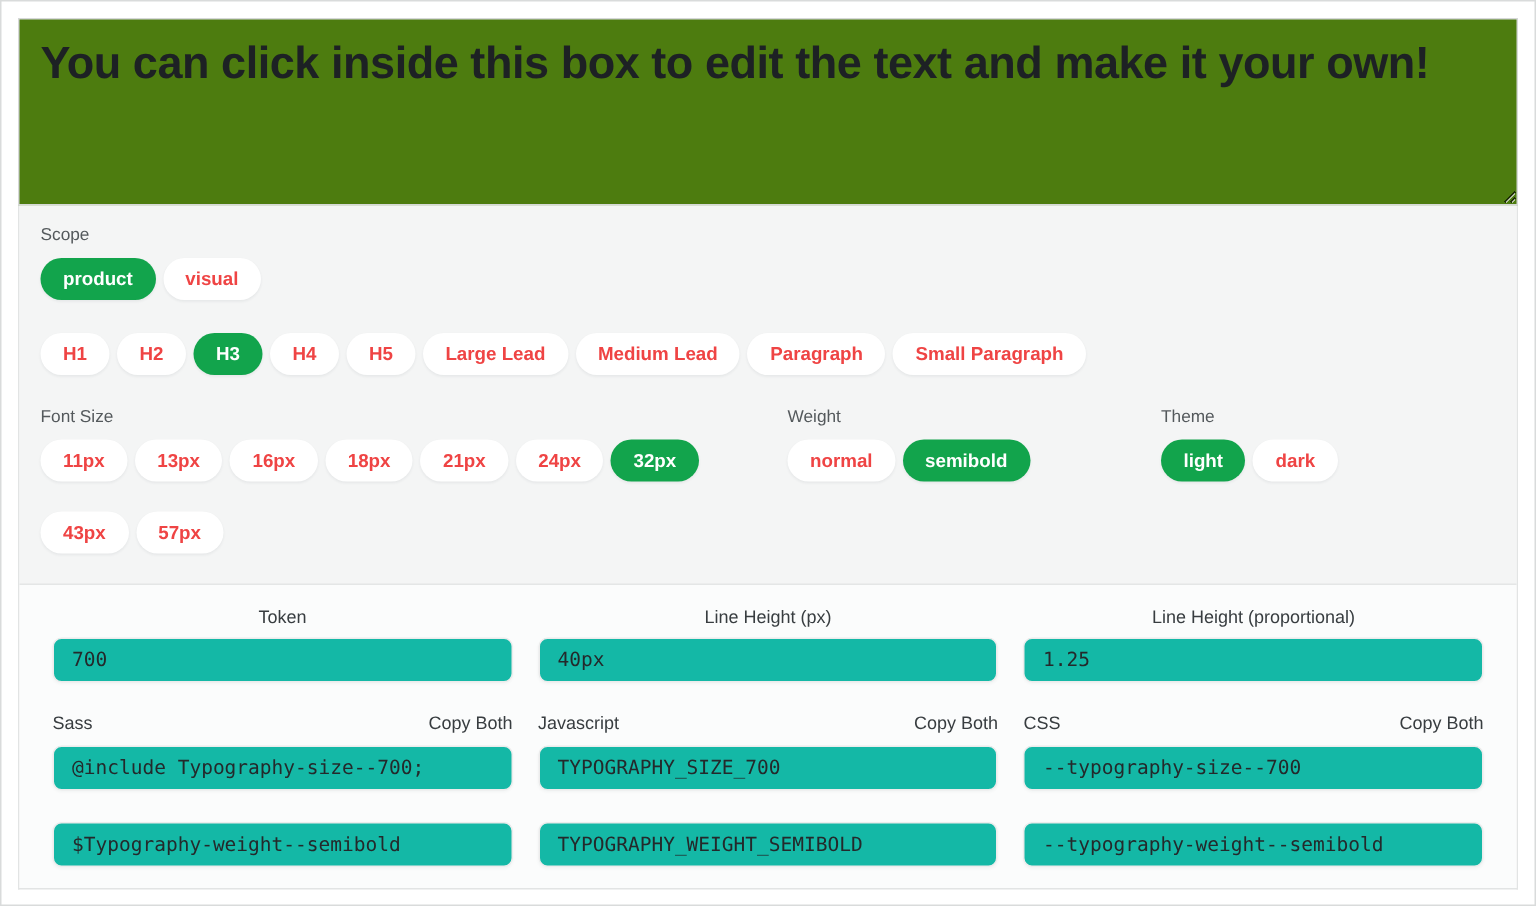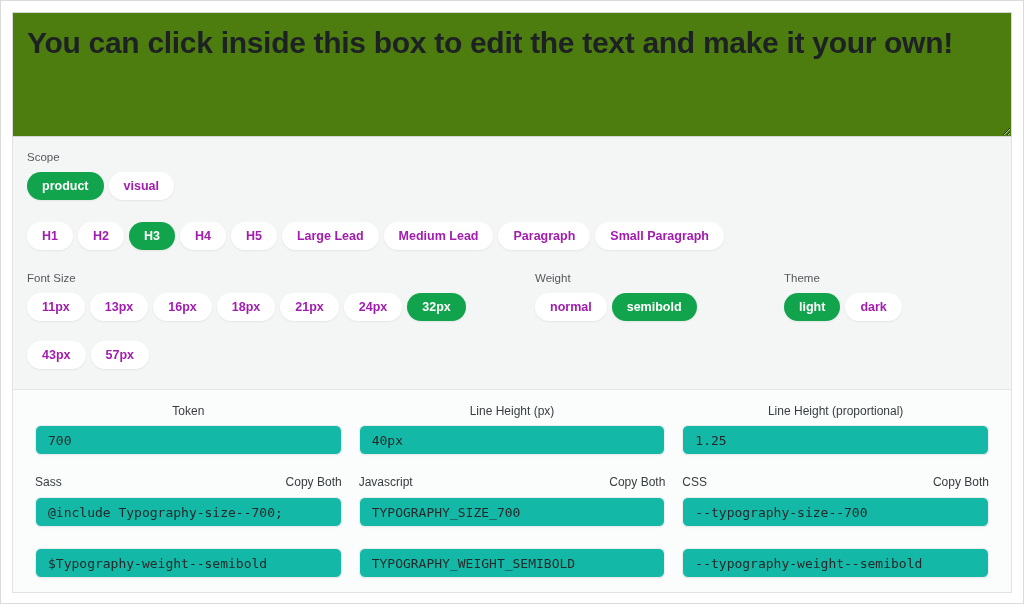--- a/index.html
+++ b/index.html
@@ -51,21 +51,21 @@
   .pill {
     height: 28px;
     padding: 0 15px;
     border: none;
     border-radius: 14px;
     background: #ffffff;
     box-shadow: 0 1px 2px rgba(30,40,50,0.07);
     font-family: "Liberation Sans", sans-serif;
     font-size: 12.5px;
     font-weight: 700;
-    color: #a21caf;
+    color: #ef4444;
     cursor: pointer;
     white-space: nowrap;
   }
   .pill.sel { background: var(--accent, #12a44c); color: #ffffff; }
   .row3 { display: flex; }
   .col-fontsize { width: 498px; flex: 0 0 auto; }
   .col-weight   { width: 249px; flex: 0 0 auto; }
   .col-theme    { flex: 1 1 auto; }
   
   .outputs {
@@ -160,21 +160,21 @@
               <button class="pill">13px</button>
               <button class="pill">16px</button>
               <button class="pill">18px</button>
               <button class="pill">21px</button>
               <button class="pill">24px</button>
               <button class="pill sel">32px</button>
               <button class="pill">43px</button>
               <button class="pill">57px</button>
             </div>
         </div>
-        <div class="group col-weight" style="margin-top:0;margin-left:10px;">
+        <div class="group col-weight" style="margin-top:0;">
           <span class="group-label">Weight</span>
           <div class="pills">
               <button class="pill">normal</button>
               <button class="pill sel">semibold</button>
             </div>
         </div>
         <div class="group col-theme" style="margin-top:0;">
           <span class="group-label">Theme</span>
           <div class="pills">
               <button class="pill sel">light</button>

